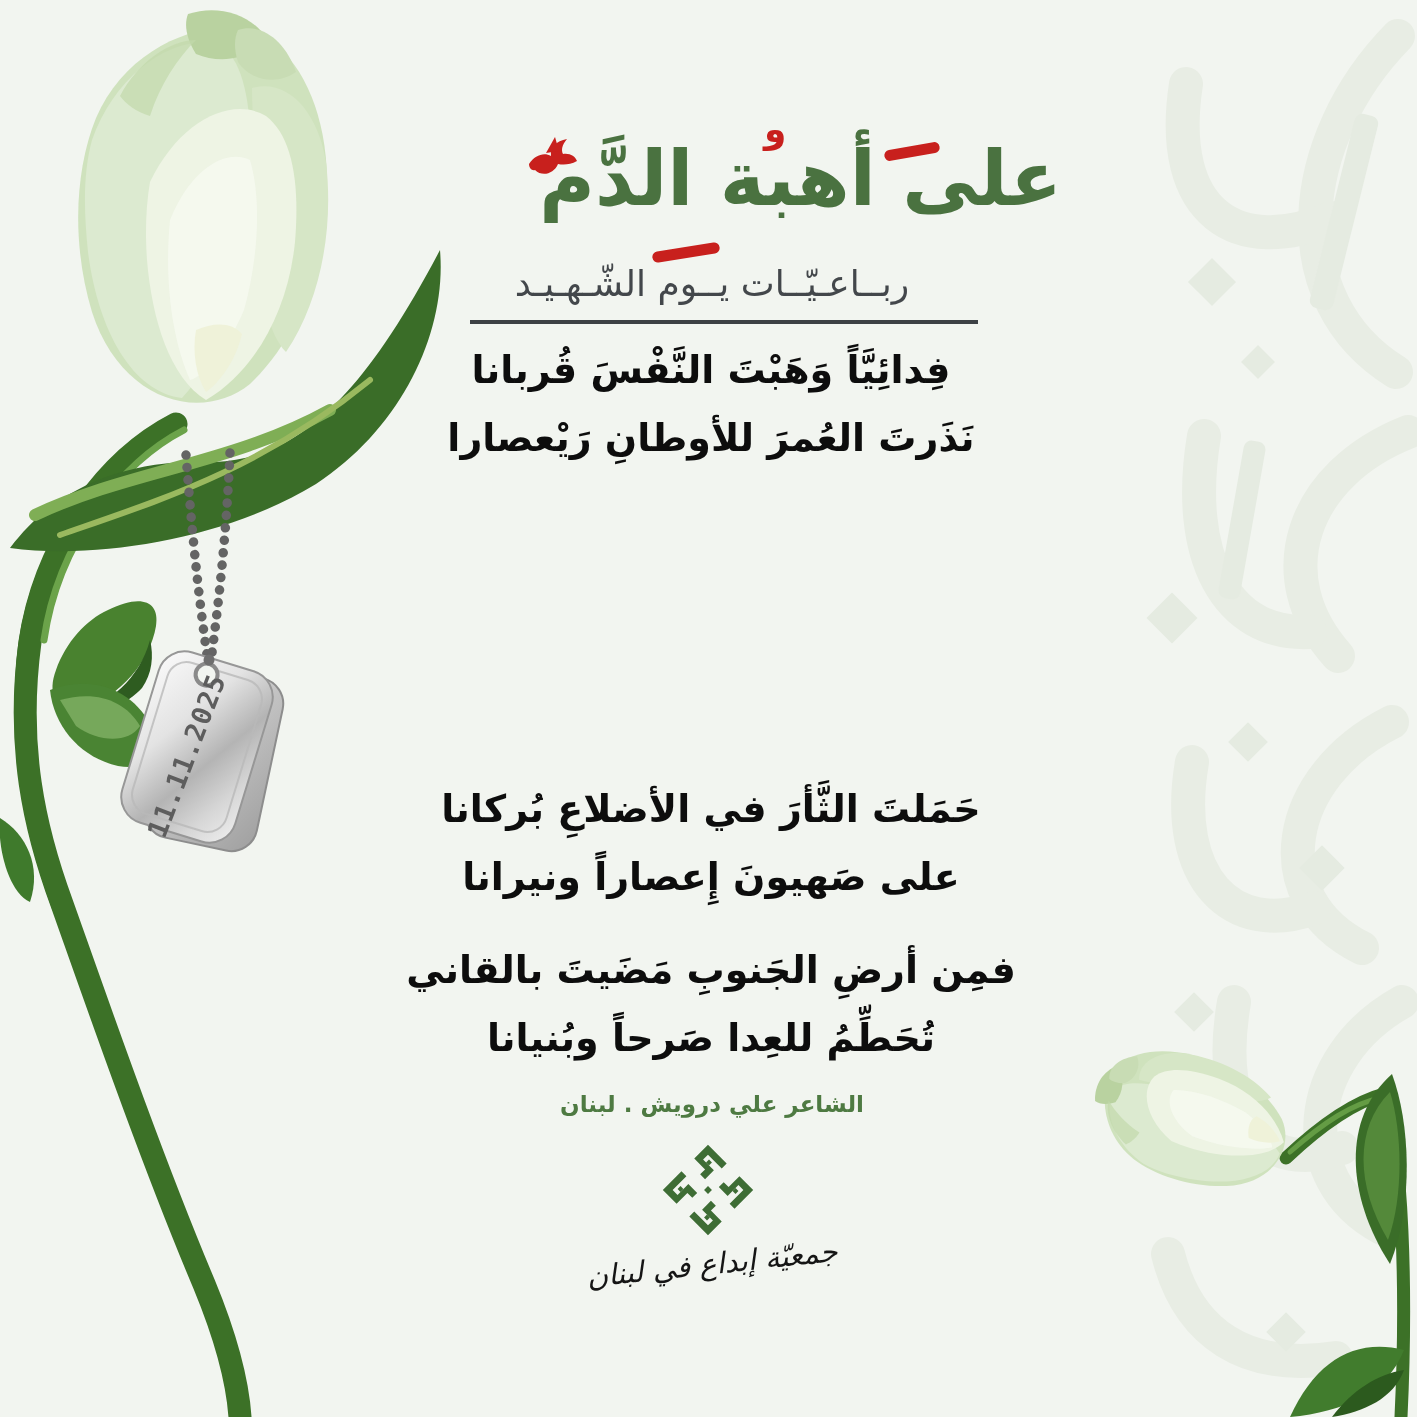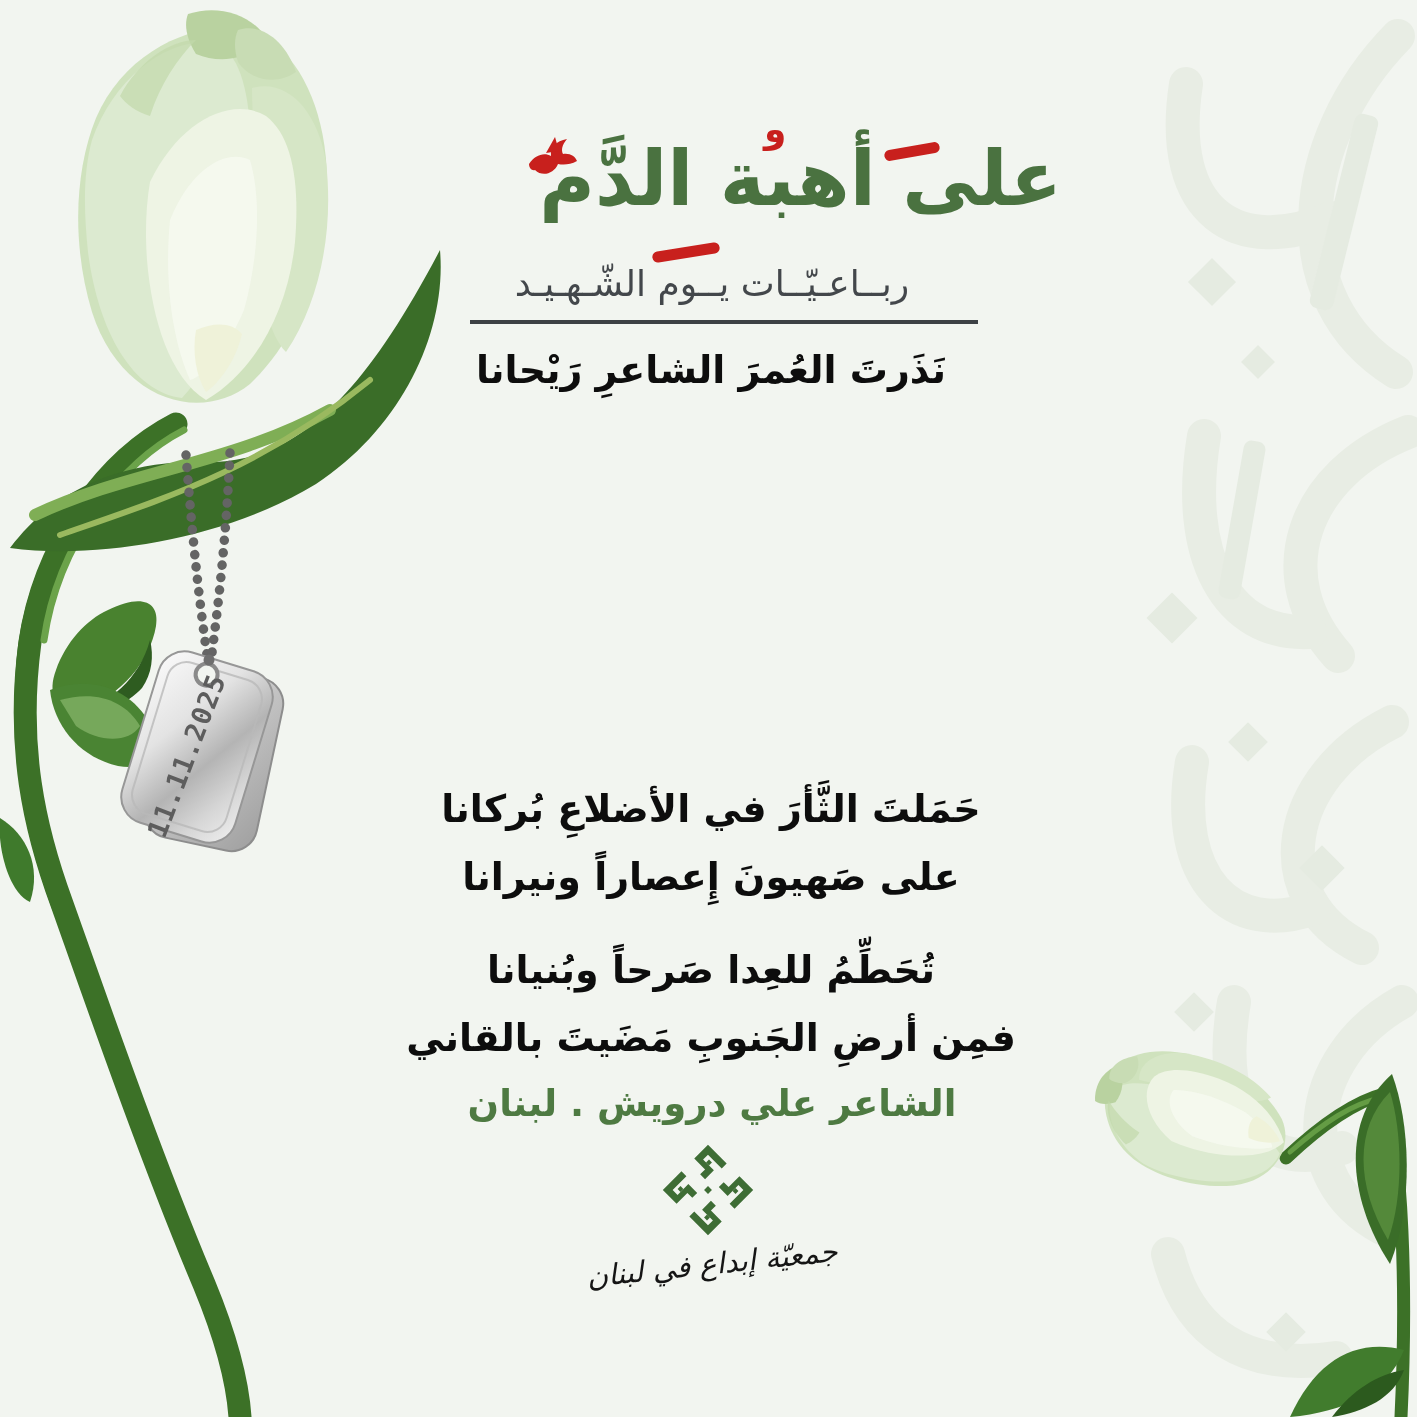--- a/index.html
+++ b/index.html
@@ -24,21 +24,21 @@
     font-size:36px;font-weight:normal;color:#43474b;
   }
   .subtitle-underline{position:absolute;left:470px;top:320px;width:508px;height:4px;background:#3d4145;}
   .stanza{
     left:356px;width:710px;line-height:68px;
     font-size:38px;font-weight:bold;color:#0d0d0d;
   }
   .s1{top:336px}.s2{top:530px}.s3{top:775px}.s4{top:936px}
   .attribution{
     left:362px;top:1080px;width:700px;line-height:48px;
-    font-size:37px;font-weight:bold;color:#4e7a42;
+    font-size:23px;font-weight:bold;color:#4e7a42;
   }
   .logo-mark{position:absolute;left:658px;top:1140px;width:100px;height:100px;}
   .logo-name{
     left:362px;top:1236px;width:700px;line-height:56px;
     font-size:29px;font-weight:normal;color:#151515;
     transform:rotate(-6deg);font-style:italic;
   }
 </style>
 </head>
 <body>
@@ -146,29 +146,30 @@
     </svg>
   </div>
   <div class="damma">و</div>
   <div class="red-dash dash-fatha"></div>
   <div class="red-dash dash-kasra"></div>
 
   <div class="txt subtitle">ربــاعـيّــات يــوم الشّـهـيـد</div>
   <div class="subtitle-underline"></div>
 
   <div class="txt stanza s1">
-    <div>نَذَرتَ العُمرَ الشاعرِ رَيْحانا</div>
+    <div>فِدائِيَّاً وَهَبْتَ النَّفْسَ قُربانا</div>
+    <div>نَذَرتَ العُمرَ للأوطانِ رَيْعصارا</div>
   </div>
   <div class="txt stanza s3">
     <div>حَمَلتَ الثَّأرَ في الأضلاعِ بُركانا</div>
     <div>على صَهيونَ إِعصاراً ونيرانا</div>
   </div>
   <div class="txt stanza s4">
+    <div>فمِن أرضِ الجَنوبِ مَضَيتَ بالقاني</div>
     <div>تُحَطِّمُ للعِدا صَرحاً وبُنيانا</div>
-    <div>فمِن أرضِ الجَنوبِ مَضَيتَ بالقاني</div>
   </div>
 
   <div class="txt attribution">الشاعر علي درويش . لبنان</div>
 
   <div class="logo-mark">
     <svg width="100" height="100" viewBox="-12 -12 144 144" xmlns="http://www.w3.org/2000/svg">
       <g transform="rotate(45 60 60)" fill="#3e6d35">
         <g>
           <path d="M14 14 H52 V24 H24 V34 H46 V52 H36 V42 H14 Z"></path>
           <rect x="30" y="28" width="6" height="6"></rect>

